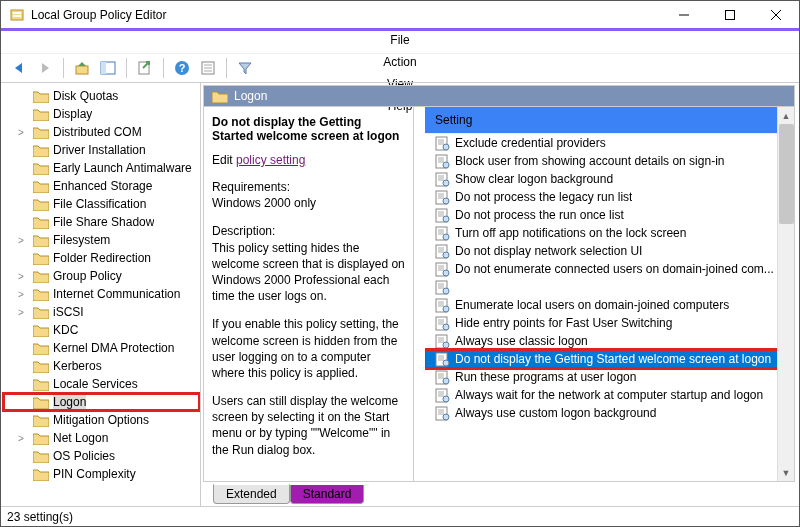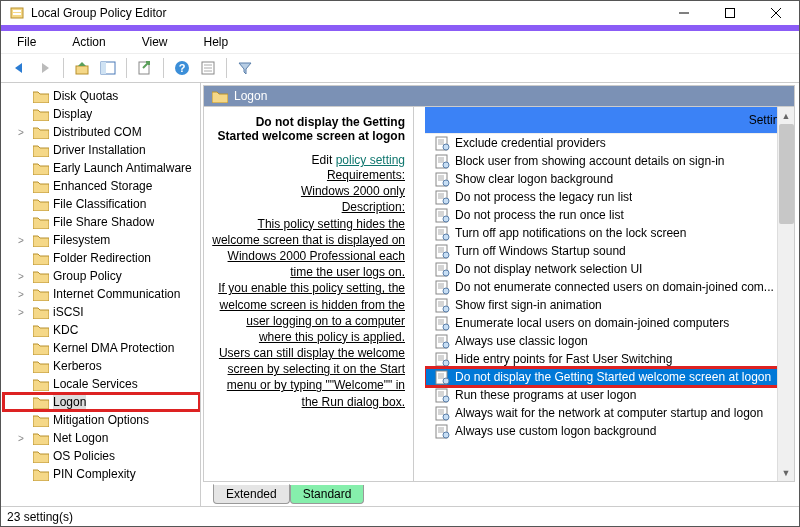--- a/index.html
+++ b/index.html
@@ -1,48 +1,48 @@
 <!DOCTYPE html>
 <html><head>
 <meta charset="utf-8">
 <style>
   * { box-sizing: border-box; }
   html, body { margin:0; padding:0; font-family: "Segoe UI", Tahoma, sans-serif; font-size:12px; color:#000; background:#fff; }
   .window { width:800px; height:527px; border:1px solid #555; display:flex; flex-direction:column; background:#fff; }
-  .titlebar { height:30px; display:flex; align-items:center; padding:0 0 0 8px; border-bottom:6px solid #8b5cf6; }
+  .titlebar { height:30px; display:flex; align-items:center; padding:0 0 0 8px; border-bottom:3px solid #8b5cf6; }
   .titlebar .icon { width:16px; height:16px; margin-right:6px; }
   .titlebar .title { flex:1; font-size:12px; }
   .winbtns { display:flex; height:100%; }
   .winbtn { width:46px; display:flex; align-items:center; justify-content:center; }
-  .menubar { height:22px; display:flex; align-items:center; padding:0 6px; gap:16px; }
+  .menubar { height:22px; display:flex; align-items:center; padding:0 6px; gap:4px;flex-direction:column; }
   .menubar .menuitem { padding:2px 10px; }
   .toolbar { height:30px; display:flex; align-items:center; padding:0 6px; gap:2px; border-top:1px solid #eee; border-bottom:1px solid #ccc; }
   .tbtn { width:24px; height:24px; display:flex; align-items:center; justify-content:center; border:1px solid transparent; border-radius:2px; }
   .tsep { width:1px; height:20px; background:#ccc; margin:0 4px; }
-  .content { flex:1; display:flex; min-height:0;text-align:right; }
+  .content { flex:1; display:flex; min-height:0; }
   .tree { width:200px; border-right:1px solid #ccc; overflow:auto; padding:4px 0 4px 2px; }
   .tree-row { display:flex; align-items:center; height:18px; padding-left:30px; white-space:nowrap; position:relative; }
   .tree-row .expander { position:absolute; left:12px; width:12px; color:#888; font-size:10px; display:flex; justify-content:center; }
   .tree-row .folder { width:16px; height:13px; margin-right:4px; flex-shrink:0; }
   .tree-row.selected { outline:3px solid #d22; outline-offset:-2px; }
   .tree-row.selected .label { background:#ddd; }
   .right { flex:1; display:flex; flex-direction:column; min-width:0; }
   .header-band { height:22px; background:#7b91b5; color:#fff; display:flex; align-items:center; padding:0 8px; gap:6px; border:1px solid #ccc; margin:2px 4px 0 2px; }
   .panes { flex:1; display:flex; min-height:0; margin:0 4px 0 2px; border:1px solid #ccc; border-top:0;gap:11px; }
   .desc-pane { width:210px; border-right:1px solid #ccc; padding:8px 8px; font-size:12px; overflow:hidden; }
   .desc-title { font-weight:bold; margin-bottom:10px; }
-  .desc-link { color:#0f766e; text-decoration:underline; }
-  .desc-section { line-height:1.35;text-decoration:underline; }
+  .desc-link { color:#701a75; text-decoration:underline; }
+  .desc-section { margin-top:12px; line-height:1.35; }
   .list-pane { flex:1; overflow:auto; position:relative; }
   .list-header { position:sticky; top:0; background:#3b82f6; border-bottom:1px solid #eee; padding:6px 8px 6px 10px; font-size:12px; }
   .list-row { display:flex; align-items:center; padding:1px 8px 1px 10px; height:18px; white-space:nowrap; overflow:hidden; text-overflow:ellipsis; }
   .list-row .licon { width:15px; height:15px; margin-right:5px; flex-shrink:0; }
   .list-row.selected { background:#0078d7; color:#fff; outline:3px solid #d22; outline-offset:-1px; }
   .tabs { height:22px; display:flex; align-items:flex-end; padding-left:10px; gap:0; margin:0 4px 2px 2px; }
-  .tab { padding:2px 12px; border:1px solid #999; border-top:0; border-radius:0 0 4px 4px; font-size:12px; background:#86efac; position:relative; top:0; }
+  .tab { padding:2px 12px; border:1px solid #999; border-top:0; border-radius:0 0 4px 4px; font-size:12px; background:#a21caf; position:relative; top:0; }
   .tab.active { background:#e5e5e5; border-top:1px solid #fff; margin-top:-1px; z-index:2; }
   .statusbar { height:20px; border-top:1px solid #ccc; display:flex; align-items:center; padding:0 6px; font-size:12px; }
   .scroll-stub { position:absolute; right:0; top:0; bottom:0; width:17px; background:#f0f0f0; border-left:1px solid #ddd; display:flex; flex-direction:column; }
   .scroll-up, .scroll-down { height:17px; display:flex; align-items:center; justify-content:center; color:#666; font-size:9px; }
   .scroll-thumb { position:absolute; top:17px; width:15px; left:1px; height:100px; background:#c7c7c7; border-radius:2px; }
   .ellip { overflow:hidden; text-overflow:ellipsis; }
   svg { display:block; }
 </style>
 </head>
 <body>
@@ -450,32 +450,20 @@
               <div class="list-row">
                 <span class="licon">
                   <svg width="15" height="15">
                     <rect x="1" y="1" width="11" height="13" fill="#fff" stroke="#888"></rect>
                     <line x1="3" y1="4" x2="9" y2="4" stroke="#aaa"></line>
                     <line x1="3" y1="6" x2="9" y2="6" stroke="#aaa"></line>
                     <line x1="3" y1="8" x2="9" y2="8" stroke="#aaa"></line>
                     <circle cx="11" cy="11" r="3" fill="#c8dff5" stroke="#5a7faa"></circle>
                   </svg>
                 </span>
-                <span class="ellip">Turn off Windows Startup sound</span>
-              </div>
-              <div class="list-row">
-                <span class="licon">
-                  <svg width="15" height="15">
-                    <rect x="1" y="1" width="11" height="13" fill="#fff" stroke="#888"></rect>
-                    <line x1="3" y1="4" x2="9" y2="4" stroke="#aaa"></line>
-                    <line x1="3" y1="6" x2="9" y2="6" stroke="#aaa"></line>
-                    <line x1="3" y1="8" x2="9" y2="8" stroke="#aaa"></line>
-                    <circle cx="11" cy="11" r="3" fill="#c8dff5" stroke="#5a7faa"></circle>
-                  </svg>
-                </span>
                 <span class="ellip">Do not display network selection UI</span>
               </div>
               <div class="list-row">
                 <span class="licon">
                   <svg width="15" height="15">
                     <rect x="1" y="1" width="11" height="13" fill="#fff" stroke="#888"></rect>
                     <line x1="3" y1="4" x2="9" y2="4" stroke="#aaa"></line>
                     <line x1="3" y1="6" x2="9" y2="6" stroke="#aaa"></line>
                     <line x1="3" y1="8" x2="9" y2="8" stroke="#aaa"></line>
                     <circle cx="11" cy="11" r="3" fill="#c8dff5" stroke="#5a7faa"></circle>
@@ -486,21 +474,20 @@
               <div class="list-row">
                 <span class="licon">
                   <svg width="15" height="15">
                     <rect x="1" y="1" width="11" height="13" fill="#fff" stroke="#888"></rect>
                     <line x1="3" y1="4" x2="9" y2="4" stroke="#aaa"></line>
                     <line x1="3" y1="6" x2="9" y2="6" stroke="#aaa"></line>
                     <line x1="3" y1="8" x2="9" y2="8" stroke="#aaa"></line>
                     <circle cx="11" cy="11" r="3" fill="#c8dff5" stroke="#5a7faa"></circle>
                   </svg>
                 </span>
-                <span class="ellip">Show first sign-in animation</span>
               </div>
               <div class="list-row">
                 <span class="licon">
                   <svg width="15" height="15">
                     <rect x="1" y="1" width="11" height="13" fill="#fff" stroke="#888"></rect>
                     <line x1="3" y1="4" x2="9" y2="4" stroke="#aaa"></line>
                     <line x1="3" y1="6" x2="9" y2="6" stroke="#aaa"></line>
                     <line x1="3" y1="8" x2="9" y2="8" stroke="#aaa"></line>
                     <circle cx="11" cy="11" r="3" fill="#c8dff5" stroke="#5a7faa"></circle>
                   </svg>
@@ -510,33 +497,33 @@
               <div class="list-row">
                 <span class="licon">
                   <svg width="15" height="15">
                     <rect x="1" y="1" width="11" height="13" fill="#fff" stroke="#888"></rect>
                     <line x1="3" y1="4" x2="9" y2="4" stroke="#aaa"></line>
                     <line x1="3" y1="6" x2="9" y2="6" stroke="#aaa"></line>
                     <line x1="3" y1="8" x2="9" y2="8" stroke="#aaa"></line>
                     <circle cx="11" cy="11" r="3" fill="#c8dff5" stroke="#5a7faa"></circle>
                   </svg>
                 </span>
+                <span class="ellip">Hide entry points for Fast User Switching</span>
+              </div>
+              <div class="list-row">
+                <span class="licon">
+                  <svg width="15" height="15">
+                    <rect x="1" y="1" width="11" height="13" fill="#fff" stroke="#888"></rect>
+                    <line x1="3" y1="4" x2="9" y2="4" stroke="#aaa"></line>
+                    <line x1="3" y1="6" x2="9" y2="6" stroke="#aaa"></line>
+                    <line x1="3" y1="8" x2="9" y2="8" stroke="#aaa"></line>
+                    <circle cx="11" cy="11" r="3" fill="#c8dff5" stroke="#5a7faa"></circle>
+                  </svg>
+                </span>
                 <span class="ellip">Always use classic logon</span>
-              </div>
-              <div class="list-row">
-                <span class="licon">
-                  <svg width="15" height="15">
-                    <rect x="1" y="1" width="11" height="13" fill="#fff" stroke="#888"></rect>
-                    <line x1="3" y1="4" x2="9" y2="4" stroke="#aaa"></line>
-                    <line x1="3" y1="6" x2="9" y2="6" stroke="#aaa"></line>
-                    <line x1="3" y1="8" x2="9" y2="8" stroke="#aaa"></line>
-                    <circle cx="11" cy="11" r="3" fill="#c8dff5" stroke="#5a7faa"></circle>
-                  </svg>
-                </span>
-                <span class="ellip">Hide entry points for Fast User Switching</span>
               </div>
               <div class="list-row selected">
                 <span class="licon">
                   <svg width="15" height="15">
                     <rect x="1" y="1" width="11" height="13" fill="#fff" stroke="#888"></rect>
                     <line x1="3" y1="4" x2="9" y2="4" stroke="#aaa"></line>
                     <line x1="3" y1="6" x2="9" y2="6" stroke="#aaa"></line>
                     <line x1="3" y1="8" x2="9" y2="8" stroke="#aaa"></line>
                     <circle cx="11" cy="11" r="3" fill="#c8dff5" stroke="#5a7faa"></circle>
                   </svg>

